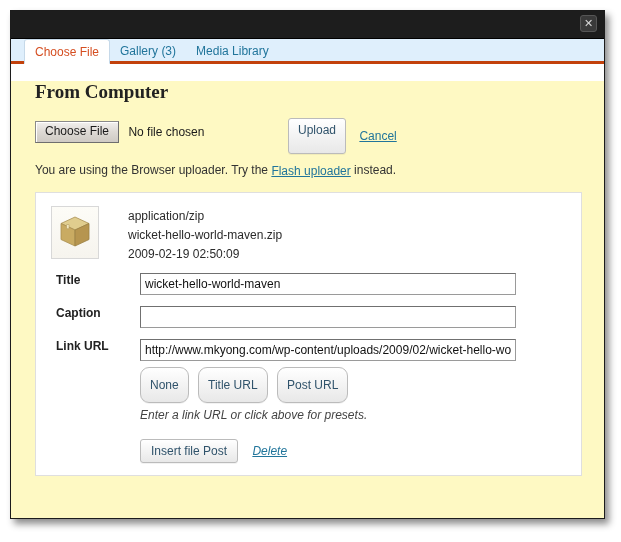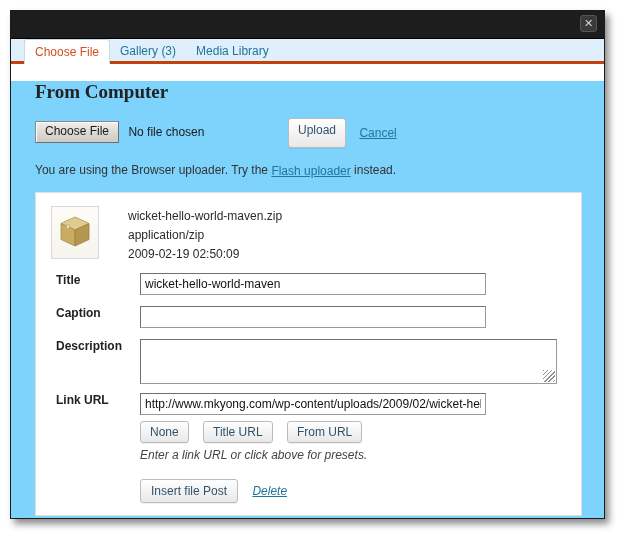--- a/index.html
+++ b/index.html
@@ -84,21 +84,21 @@
     border-top-left-radius: 3px;
     border-top-right-radius: 3px;
     margin-bottom: -1px;
     position: relative;
     z-index: 2;
   }
 
   
   .content {
     padding: 0 24px;
-    background: #7dd3fc;
+    background: #fef9c3;
     position: relative;
     height: 455px;
     box-sizing: border-box;
   }
 
   h2.section-title {
     font-family: "Liberation Serif", serif;
     font-size: 19px;
     font-weight: bold;
     color: #222222;
@@ -143,21 +143,21 @@
     top: -3px;
   }
   .wp-button {
     display: inline-block;
     background: linear-gradient(to bottom, #ffffff 0%, #f2f2f2 55%, #e8e8e8 100%);
     border: 1px solid #bbbbbb;
     border-radius: 3px;
     font-size: 12px;
     font-family: "Liberation Sans", sans-serif;
     color: #30536b;
-    padding: 4px 9px 10px 9px;
+    padding: 4px 9px 16px 9px;
     cursor: pointer;
     line-height: 14px;
     box-shadow: 0 1px 0 rgba(0,0,0,0.05);
     vertical-align: middle;
   }
   .link {
     color: #21759b;
     text-decoration: underline;
     font-size: 12px;
     cursor: pointer;
@@ -224,21 +224,21 @@
     left: 6px;
     top: 0;
     width: 84px;
     font-size: 12px;
     font-weight: bold;
     color: #222222;
   }
   .field-control { margin-left: 90px; }
 
   input.text-field {
-    width: 346px;
+    width: 376px;
     height: 22px;
     box-sizing: border-box;
     border: 1px solid #9a9a9a;
     border-top-color: #707070;
     border-left-color: #707070;
     background: #ffffff;
     font-family: "Liberation Sans", sans-serif;
     font-size: 12px;
     color: #111111;
     padding: 2px 4px;
@@ -272,21 +272,21 @@
     width: 12px;
     height: 12px;
     background:
       repeating-linear-gradient(135deg,
         #8f8f8f 0px, #8f8f8f 1px,
         #ffffff 1px, #ffffff 3px);
     pointer-events: none;
   }
 
   .preset-buttons { margin-top: 6px; }
-  .preset-buttons .wp-button { margin-right: 11px; padding: 3px 9px; }
+  .preset-buttons .wp-button { margin-right: 6px; padding: 10px 9px; border-radius: 9px; }
 
   .hint {
     margin-top: 5px;
     font-style: italic;
     font-size: 12px;
     color: #444444;
   }
 
   .panel-actions {
     margin-top: 17px;
@@ -339,58 +339,49 @@
       <div class="file-head">
         <div class="file-thumb">
           <svg class="box-icon" width="34" height="34" viewBox="0 0 34 34">
             <polygon points="17,2 31,8.5 17,15 3,8.5" fill="#e0cd8e" stroke="#a98f52" stroke-width="0.8"></polygon>
             <polygon points="3,8.5 17,15 17,31 3,24.5" fill="#c9ab62" stroke="#a98f52" stroke-width="0.8"></polygon>
             <polygon points="31,8.5 17,15 17,31 31,24.5" fill="#b6954f" stroke="#9b8044" stroke-width="0.8"></polygon>
             <rect x="8.5" y="9.5" width="2.6" height="4.2" rx="0.6" fill="#f2e7bb" stroke="#a98f52" stroke-width="0.5"></rect>
           </svg>
         </div>
         <div class="file-meta">
+          <div>application/zip</div>
           <div>wicket-hello-world-maven.zip</div>
-          <div>application/zip</div>
           <div>2009-02-19 02:50:09</div>
         </div>
       </div>
 
       <div class="field-row">
         <div class="field-label">Title</div>
         <div class="field-control">
           <input class="text-field" type="text" value="wicket-hello-world-maven" style="">
         </div>
       </div>
 
       <div class="field-row">
         <div class="field-label">Caption</div>
         <div class="field-control">
           <input class="text-field" type="text" value="" style="">
         </div>
       </div>
 
-      <div class="field-row">
-        <div class="field-label">Description</div>
-        <div class="field-control">
-          <div class="textarea-wrap">
-            <textarea class="text-area" style=""></textarea>
-            <div class="resize-grip"></div>
-          </div>
-        </div>
-      </div>
 
       <div class="field-row">
         <div class="field-label">Link URL</div>
         <div class="field-control">
           <input class="text-field" type="text" value="http://www.mkyong.com/wp-content/uploads/2009/02/wicket-hello-world-maven.zip" style="">
           <div class="preset-buttons">
             <span class="wp-button">None</span>
             <span class="wp-button">Title URL</span>
-            <span class="wp-button">From URL</span>
+            <span class="wp-button">Post URL</span>
           </div>
           <div class="hint">Enter a link URL or click above for presets.</div>
         </div>
       </div>
 
       <div class="panel-actions">
         <span class="wp-button">Insert file Post</span>
         <span class="link delete-link">Delete</span>
       </div>
 

